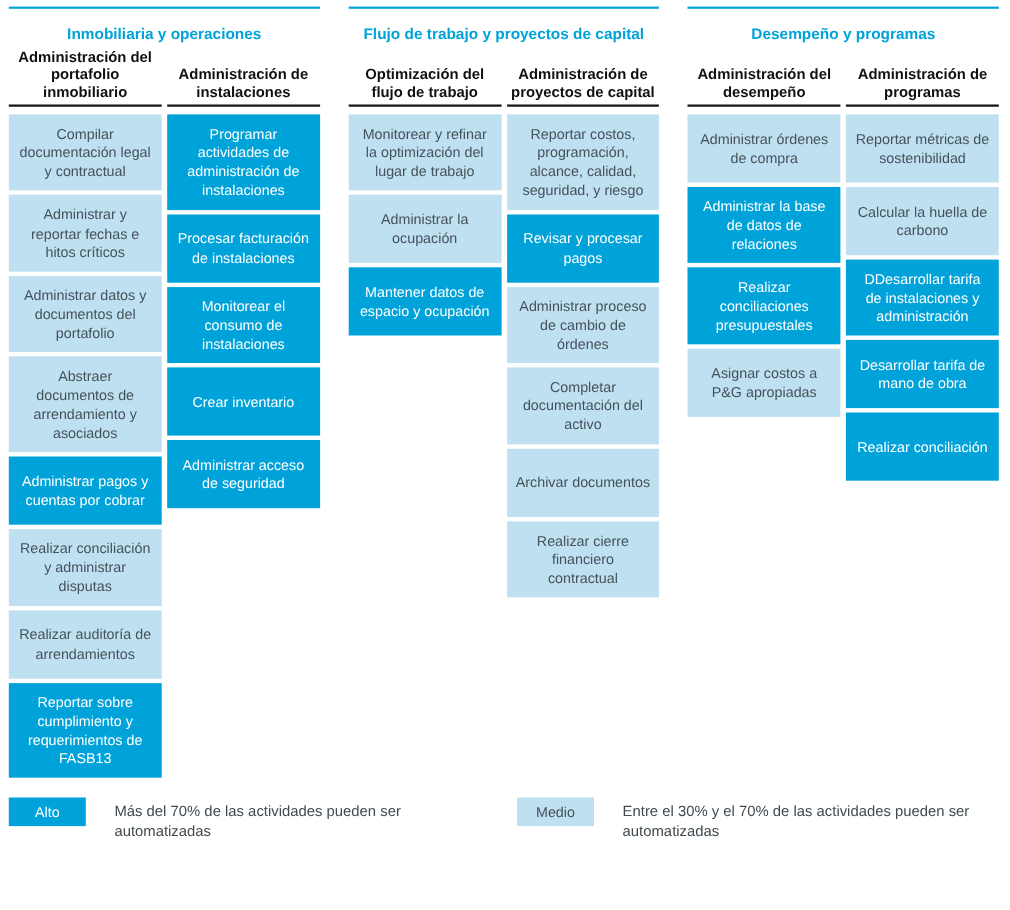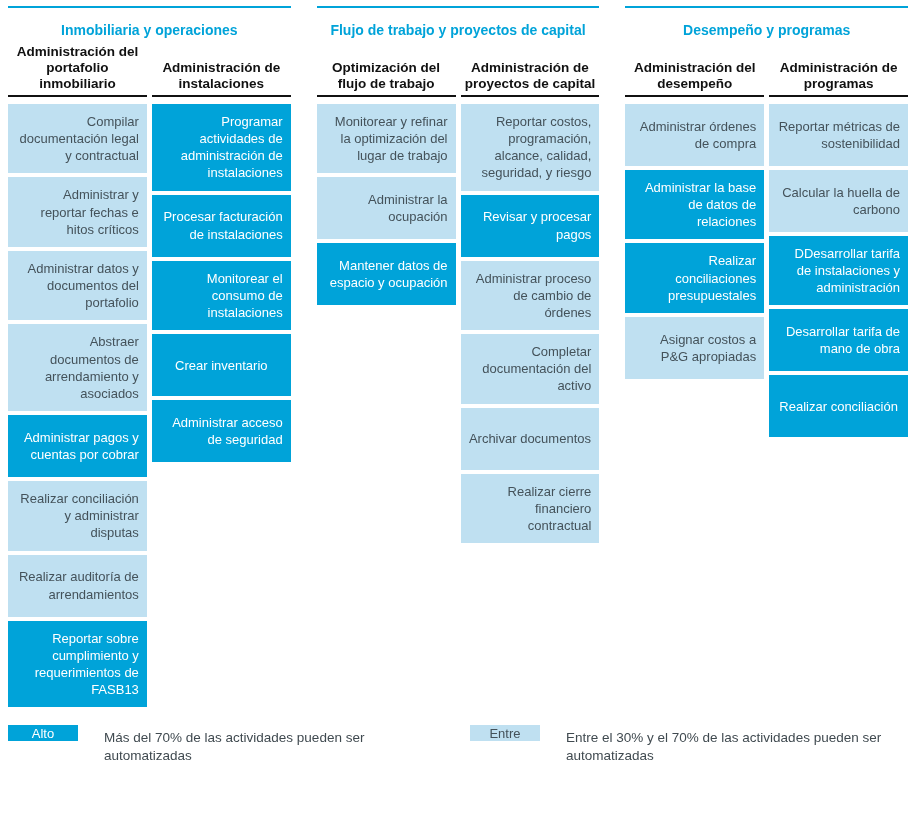--- a/index.html
+++ b/index.html
@@ -36,36 +36,36 @@
     border-bottom: 2px solid #111;
     padding-bottom: 3px;
     margin-bottom: 7px;
   }
   .cells { display: flex; flex-direction: column; gap: 4px; }
   .cell {
     min-height: 62px;
     display: flex;
     align-items: center;
     justify-content: center;
-    text-align: right;
+    text-align: center;
     padding: 9px 8px;
     font-size: 13px;
     line-height: 1.32;
   }
   .cell.medio { background: var(--medio); color: #44525a; }
   .cell.alto  { background: var(--alto);  color: #ffffff; }
   .legend { margin-top: 18px; }
   .legend-title { font-weight: 700; font-size: 14px; color: #111; margin-bottom: 8px; }
   .legend-row { display: flex; gap: 36px; align-items: flex-start; }
   .legend-item { display: flex; gap: 26px; align-items: flex-start; }
   .legend-item:first-child .legend-desc { width: 330px; }
   .legend-item:last-child  .legend-desc { width: 345px; }
   .legend-box {
     flex: 0 0 auto;
-    width: 70px; height: 16px;
+    width: 70px; height: 26px;
     display: flex; align-items: center; justify-content: center;
     font-size: 13px;
   }
   .legend-box.alto  { background: var(--alto);  color: #ffffff; }
   .legend-box.medio { background: var(--medio); color: #44525a; }
   .legend-desc { font-size: 13.5px; color: #404a50; line-height: 1.3; padding-top: 4px; }
 </style>
 </head>
 <body>
 
@@ -149,18 +149,18 @@
       </section>
     </div>
 
   <div class="legend">
     <div class="legend-row" id="legend-row">
         <div class="legend-item">
           <div class="legend-box alto">Alto</div>
           <div class="legend-desc">Más del 70% de las actividades pueden ser automatizadas</div>
         </div>
         <div class="legend-item">
-          <div class="legend-box medio">Entre</div>
+          <div class="legend-box medio">Medio</div>
           <div class="legend-desc">Entre el 30% y el 70% de las actividades pueden ser automatizadas</div>
         </div>
       </div>
   </div>
 </div>
 
 </body></html>

